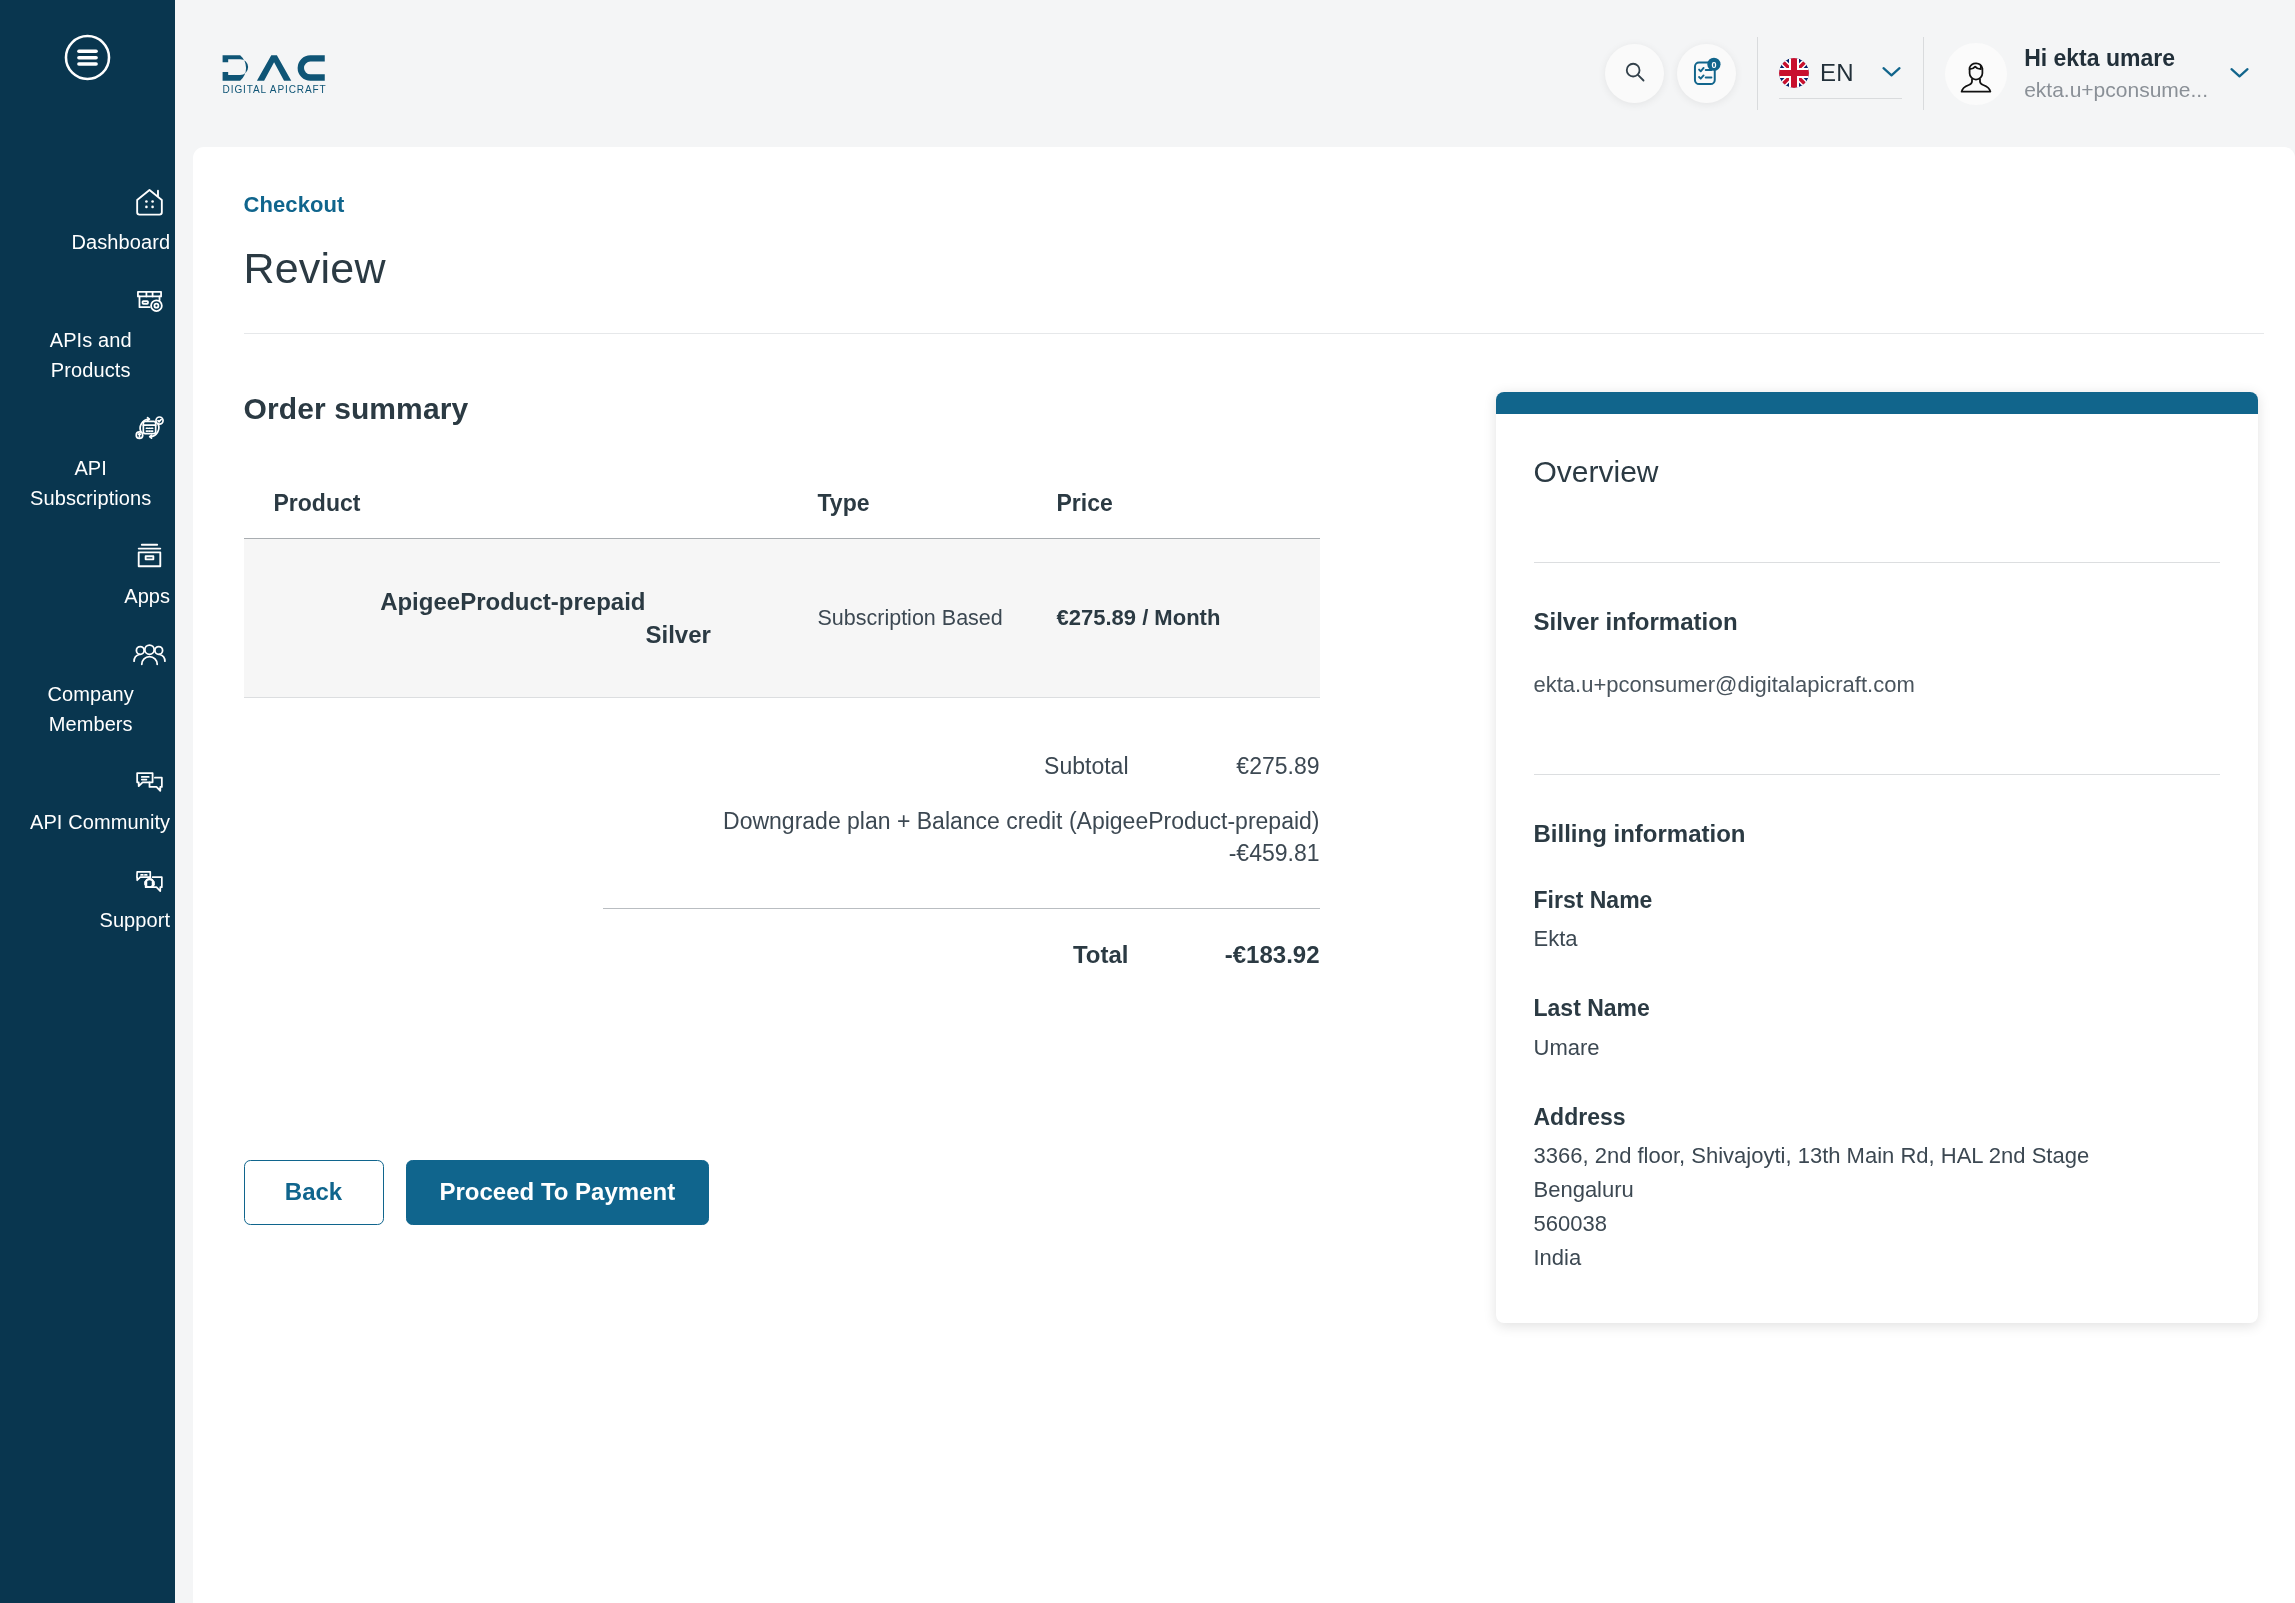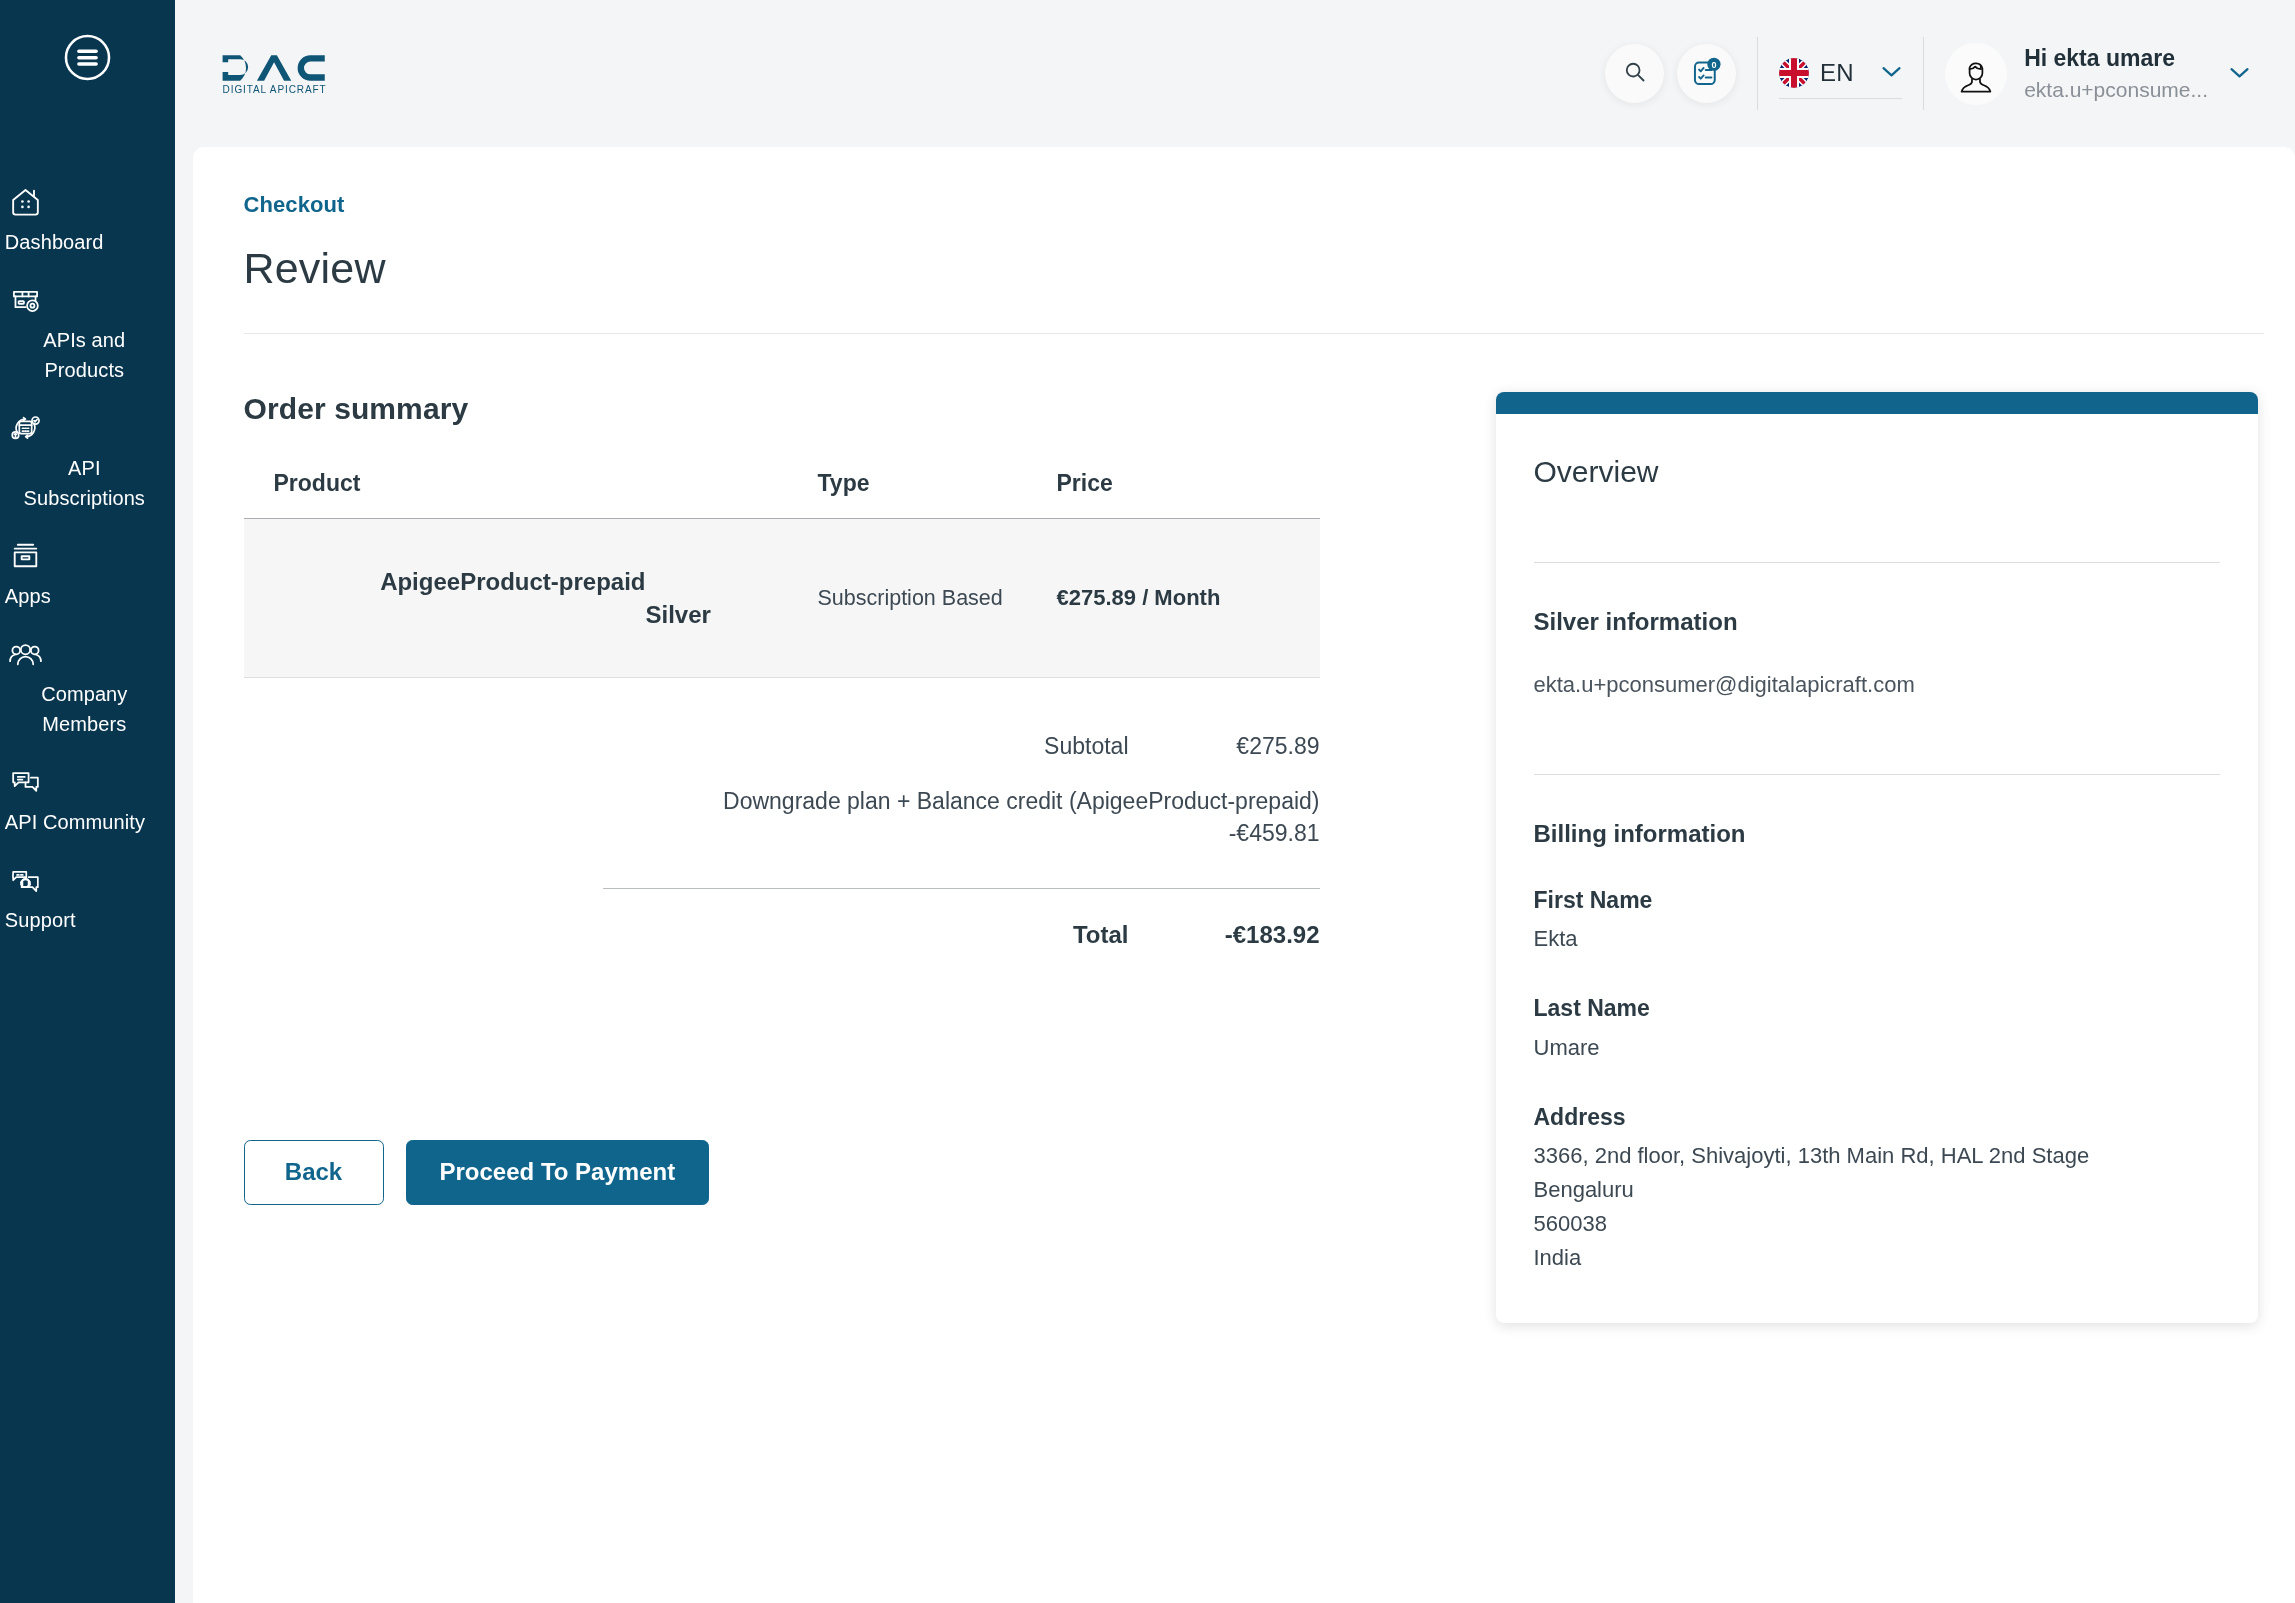--- a/index.html
+++ b/index.html
@@ -14,21 +14,21 @@
   
   .sidebar {
     width:175px; flex:0 0 175px;
     background:#09364f;
     display:flex; flex-direction:column; align-items:center;
     padding-top:32px;
   }
   .hamburger { width:51px; height:51px; margin-bottom:89px; cursor:pointer; }
   .nav { width:100%; display:flex; flex-direction:column; align-items:center; }
   .nav-item {
-    width:100%; display:flex; flex-direction:column; align-items:flex-start;
+    width:100%; display:flex; flex-direction:column; align-items:flex-end;
     padding:11px 4.8px 12.8px; cursor:pointer; text-decoration:none;
   }
   .nav-icon { width:41px; height:37px; display:flex; align-items:center; justify-content:center; margin-bottom:7.2px; }
   .nav-label {
     color:#ffffff; font-size:20px; line-height:30px;
     text-align:center; letter-spacing:0.1px; max-width:159px;
   }
 
   
   .right { flex:1; display:flex; flex-direction:column; min-width:0; }
@@ -84,21 +84,21 @@
     margin-top:25.5px; letter-spacing:0.2px;
   }
   .title-rule { height:0.8px; background:#e6e8ea; margin-top:40px; }
 
   .columns { display:flex; margin-top:59px; }
   .col-left { flex:0 0 1212px; max-width:1212px; padding-right:32px; }
   .col-right { flex:1; padding-left:40px; padding-right:6.4px; }
 
   
   .section-title { font-size:30px; font-weight:bold; color:#2b3a43; letter-spacing:0.1px; }
-  .order-table { width:1076px; margin-top:44px; }
+  .order-table { width:1076px; margin-top:64px; }
   .thead {
     display:flex; align-items:flex-end;
     padding-bottom:21px; border-bottom:1.6px solid #a9adb1;
   }
   .th { font-size:23px; font-weight:bold; color:#2b3a43; }
   .c-product { flex:0 0 574px; padding-left:30px; }
   .c-type    { flex:0 0 239px; }
   .c-price   { flex:1; }
   .trow {
     display:flex; align-items:center; background:#f6f6f6;

